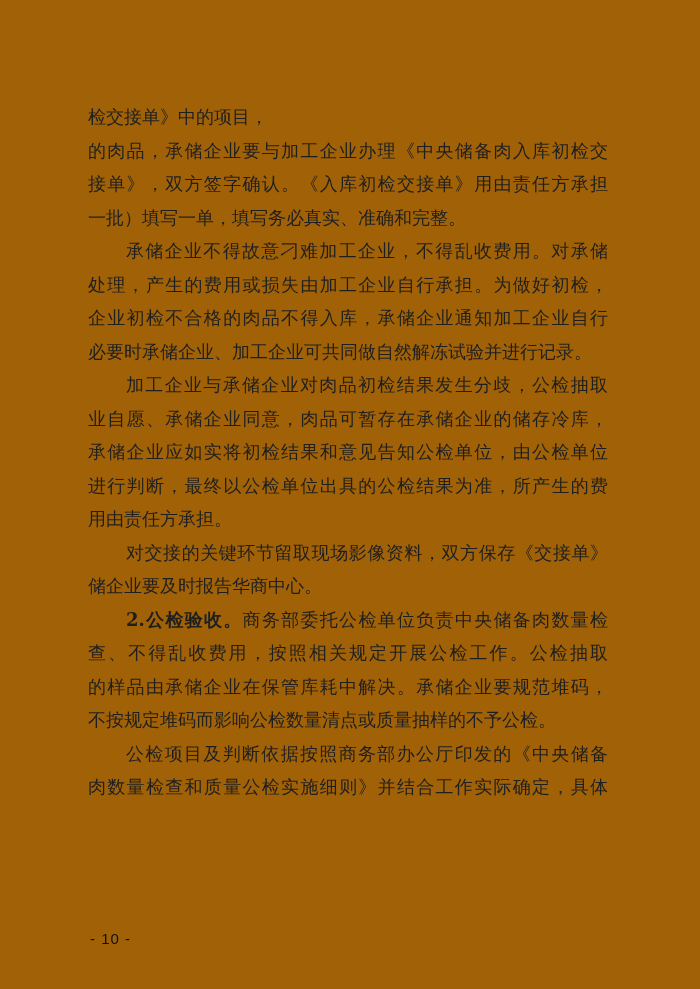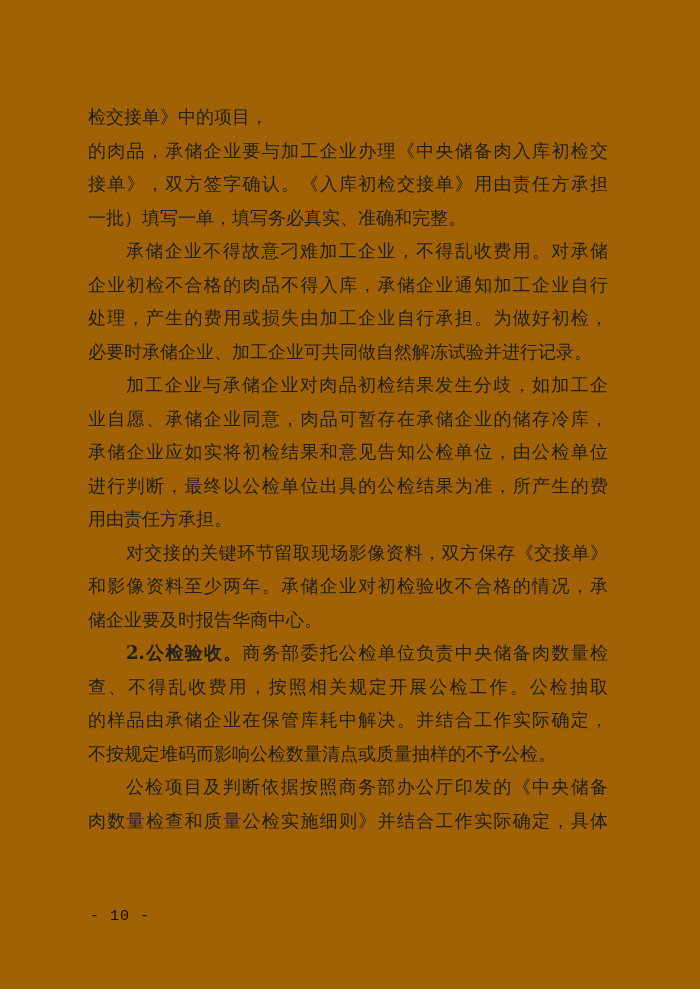--- a/index.html
+++ b/index.html
@@ -40,51 +40,50 @@
   }
   .indent {
     text-indent: 38px;
   }
   .bold {
     font-weight: bold;
   }
   .footer {
     position: absolute;
     left: 90px;
-    top: 908px;
-    font-family: Liberation Mono, monospace;
+    top: 930px;
+    font-family: Liberation Sans, sans-serif;
     font-size: 15px;
     letter-spacing: 1px;
     color: #111111;
   }
 </style>
 </head>
 <body>
 
 <div class="page">
   <div class="text-block">
     <p class="line para-end"><span>检交接单》中的项目，</span></p>
     <p class="line"><span>的肉品，承储企业要与加工企业办理《中央储备肉入库初检交</span></p>
     <p class="line"><span>接单》，双方签字确认。《入库初检交接单》用由责任方承担（或</span></p>
     <p class="line para-end"><span>一批）填写一单，填写务必真实、准确和完整。</span></p>
     <p class="line indent"><span>承储企业不得故意刁难加工企业，不得乱收费用。对承储</span></p>
+    <p class="line"><span>处理，产生的费用或损失由加工企业自行承担。为做好初检，</span></p>
     <p class="line"><span>企业初检不合格的肉品不得入库，承储企业通知加工企业自行</span></p>
-    <p class="line"><span>处理，产生的费用或损失由加工企业自行承担。为做好初检，</span></p>
     <p class="line para-end"><span>必要时承储企业、加工企业可共同做自然解冻试验并进行记录。</span></p>
-    <p class="line indent"><span>加工企业与承储企业对肉品初检结果发生分歧，如加工企</span></p>
+    <p class="line indent"><span>加工企业与承储企业对肉品初检结果发生分歧，公检抽取</span></p>
     <p class="line"><span>业自愿、承储企业同意，肉品可暂存在承储企业的储存冷库，</span></p>
     <p class="line"><span>承储企业应如实将初检结果和意见告知公检单位，由公检单位</span></p>
     <p class="line"><span>进行判断，最终以公检单位出具的公检结果为准，所产生的费</span></p>
     <p class="line para-end"><span>用由责任方承担。</span></p>
     <p class="line indent"><span>对交接的关键环节留取现场影像资料，双方保存《交接单》</span></p>
-    <p class="line"><span>和影像资料至少两年。承储企业对初检验收不合格的情况，承</span></p>
     <p class="line para-end"><span>储企业要及时报告华商中心。</span></p>
     <p class="line indent"><span class="bold">2.公检验收。</span><span>商务部委托公检单位负责中央储备肉数量检</span></p>
     <p class="line"><span>查、不得乱收费用，按照相关规定开展公检工作。公检抽取</span></p>
-    <p class="line"><span>的样品由承储企业在保管库耗中解决。并结合工作实际确定，</span></p>
+    <p class="line"><span>的样品由承储企业在保管库耗中解决。承储企业要规范堆码，</span></p>
     <p class="line para-end"><span>不按规定堆码而影响公检数量清点或质量抽样的不予公检。</span></p>
     <p class="line indent"><span>公检项目及判断依据按照商务部办公厅印发的《中央储备</span></p>
     <p class="line"><span>肉数量检查和质量公检实施细则》并结合工作实际确定，具体</span></p>
   </div>
   <div class="footer">
     <span>- 10 -</span>
   </div>
 </div>
 
 </body></html>

